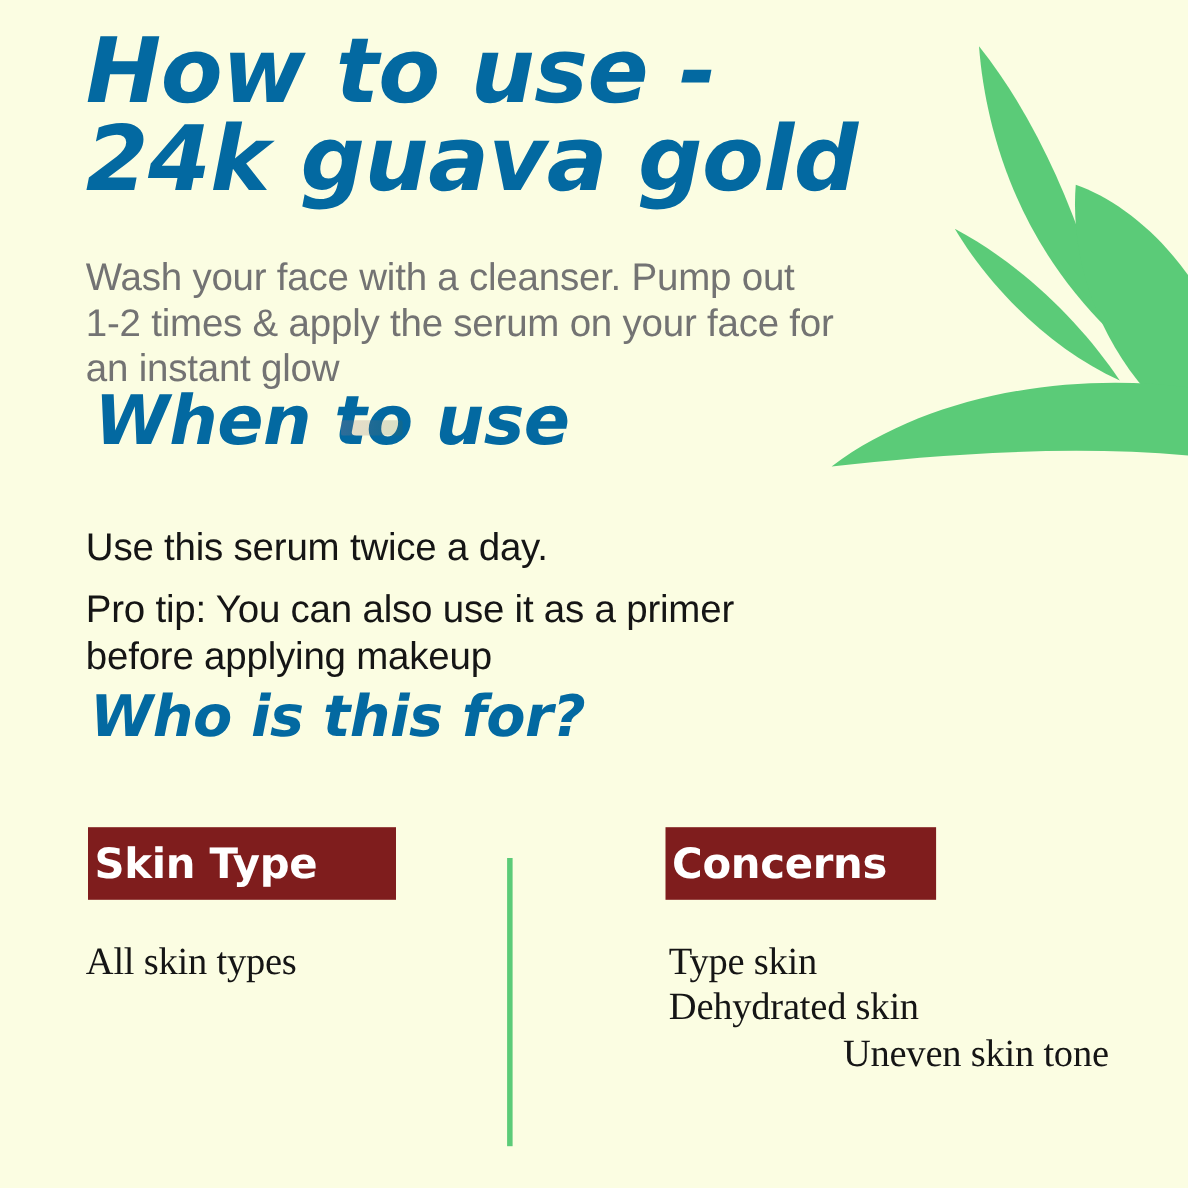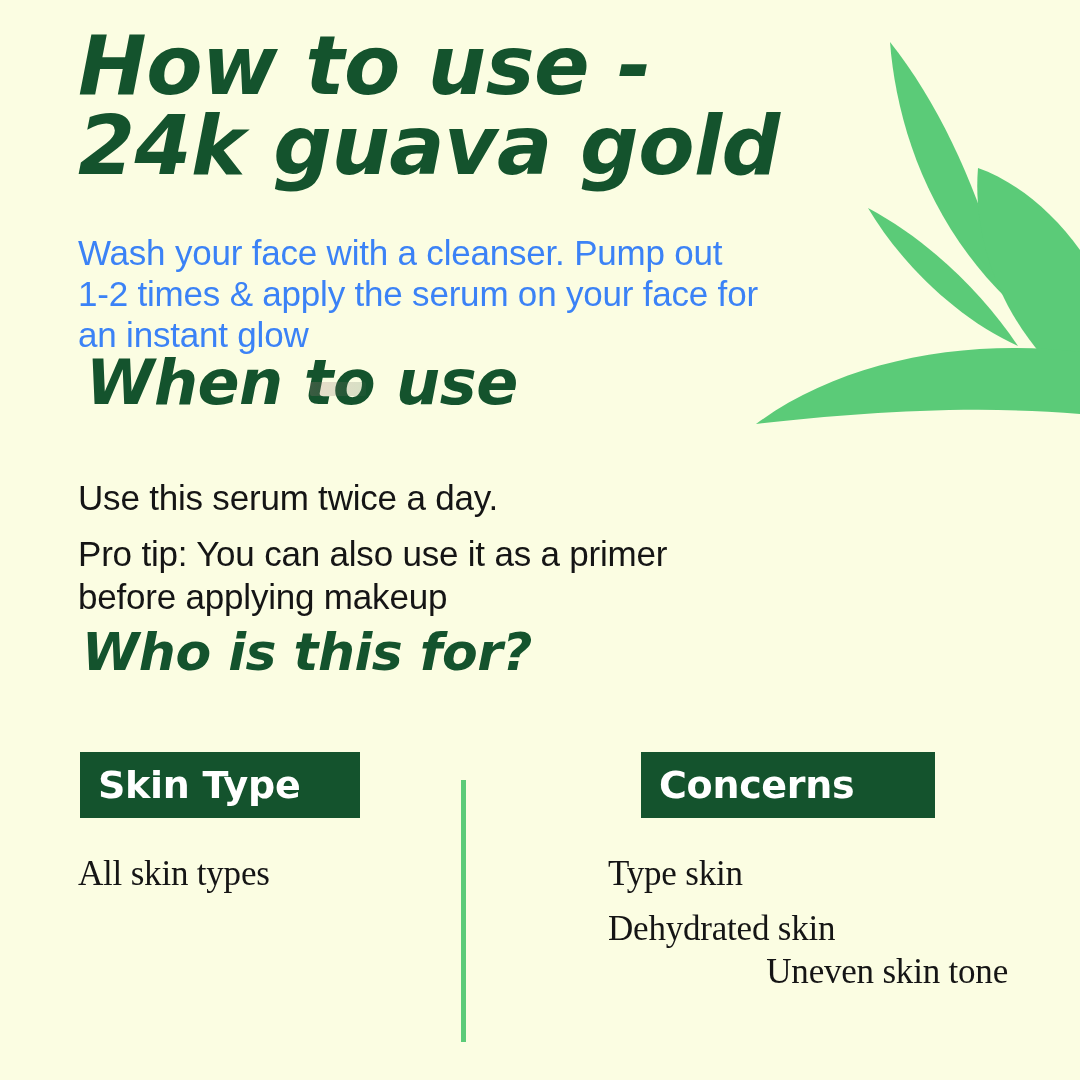--- a/index.html
+++ b/index.html
@@ -26,21 +26,21 @@
   }
 
   
   .page {
     position: absolute;
     inset: 0;
     padding: 0;
   }
 
   .heading {
-    color: #14532d;
+    color: #0369a1;
     font-family: "DejaVu Sans", sans-serif;
     font-weight: bold;
     font-style: italic;
     letter-spacing: -0.5px;
     line-height: 1.0;
     margin: 0;
     white-space: pre-line;
   }
 
   #title-block {
@@ -50,21 +50,21 @@
     width: 760px;
     font-size: 82px;
     line-height: 0.97;
   }
 
   #intro-text {
     position: absolute;
     left: 78px;
     top: 198px;
     width: 790px;
-    color: #3b82f6;
+    color: #737373;
     font-size: 35px;
     line-height: 1.17;
     font-weight: 300;
     letter-spacing: -0.2px;
     white-space: pre-line;
   }
 
   #when-heading {
     position: absolute;
     left: 86px;
@@ -112,46 +112,46 @@
     left: 82px;
     top: 626px;
     font-size: 52px;
   }
 
   
   .chip {
     position: absolute;
     display: flex;
     align-items: center;
-    background: #14532d;
+    background: #7f1d1d;
     color: #ffffff;
     font-family: "DejaVu Sans", sans-serif;
     font-weight: bold;
     font-size: 38px;
     letter-spacing: -0.3px;
     height: 66px;
     box-sizing: border-box;
-    padding: 0 20px 0 18px;
+    padding: 0 20px 0 6px;
   }
   #chip-skin-type { left: 80px;  top: 752px; width: 280px; }
-  #chip-concerns  { left: 641px; top: 752px; width: 294px; }
+  #chip-concerns  { left: 605px; top: 752px; width: 246px; }
 
   .col-list {
     position: absolute;
     color: #151515;
     font-size: 35px;
     font-weight: 300;
     letter-spacing: -0.2px;
     line-height: 1.0;
     font-family: Liberation Serif, serif;
   }
   #list-skin-type { left: 78px;  top: 856px; width: 350px; }
   #list-concerns  { left: 608px; top: 856px; width: 400px; }
   .col-list .item { margin: 0; }
-  #list-concerns .item + .item { margin-top: 20px; }
+  #list-concerns .item + .item { margin-top: 6px; }
   #list-concerns .item + .item + .item { margin-top: 8px; text-align: right; }
 
   .divider {
     position: absolute;
     left: 461px;
     top: 780px;
     width: 5px;
     height: 262px;
     background: #5bcb78;
   }

